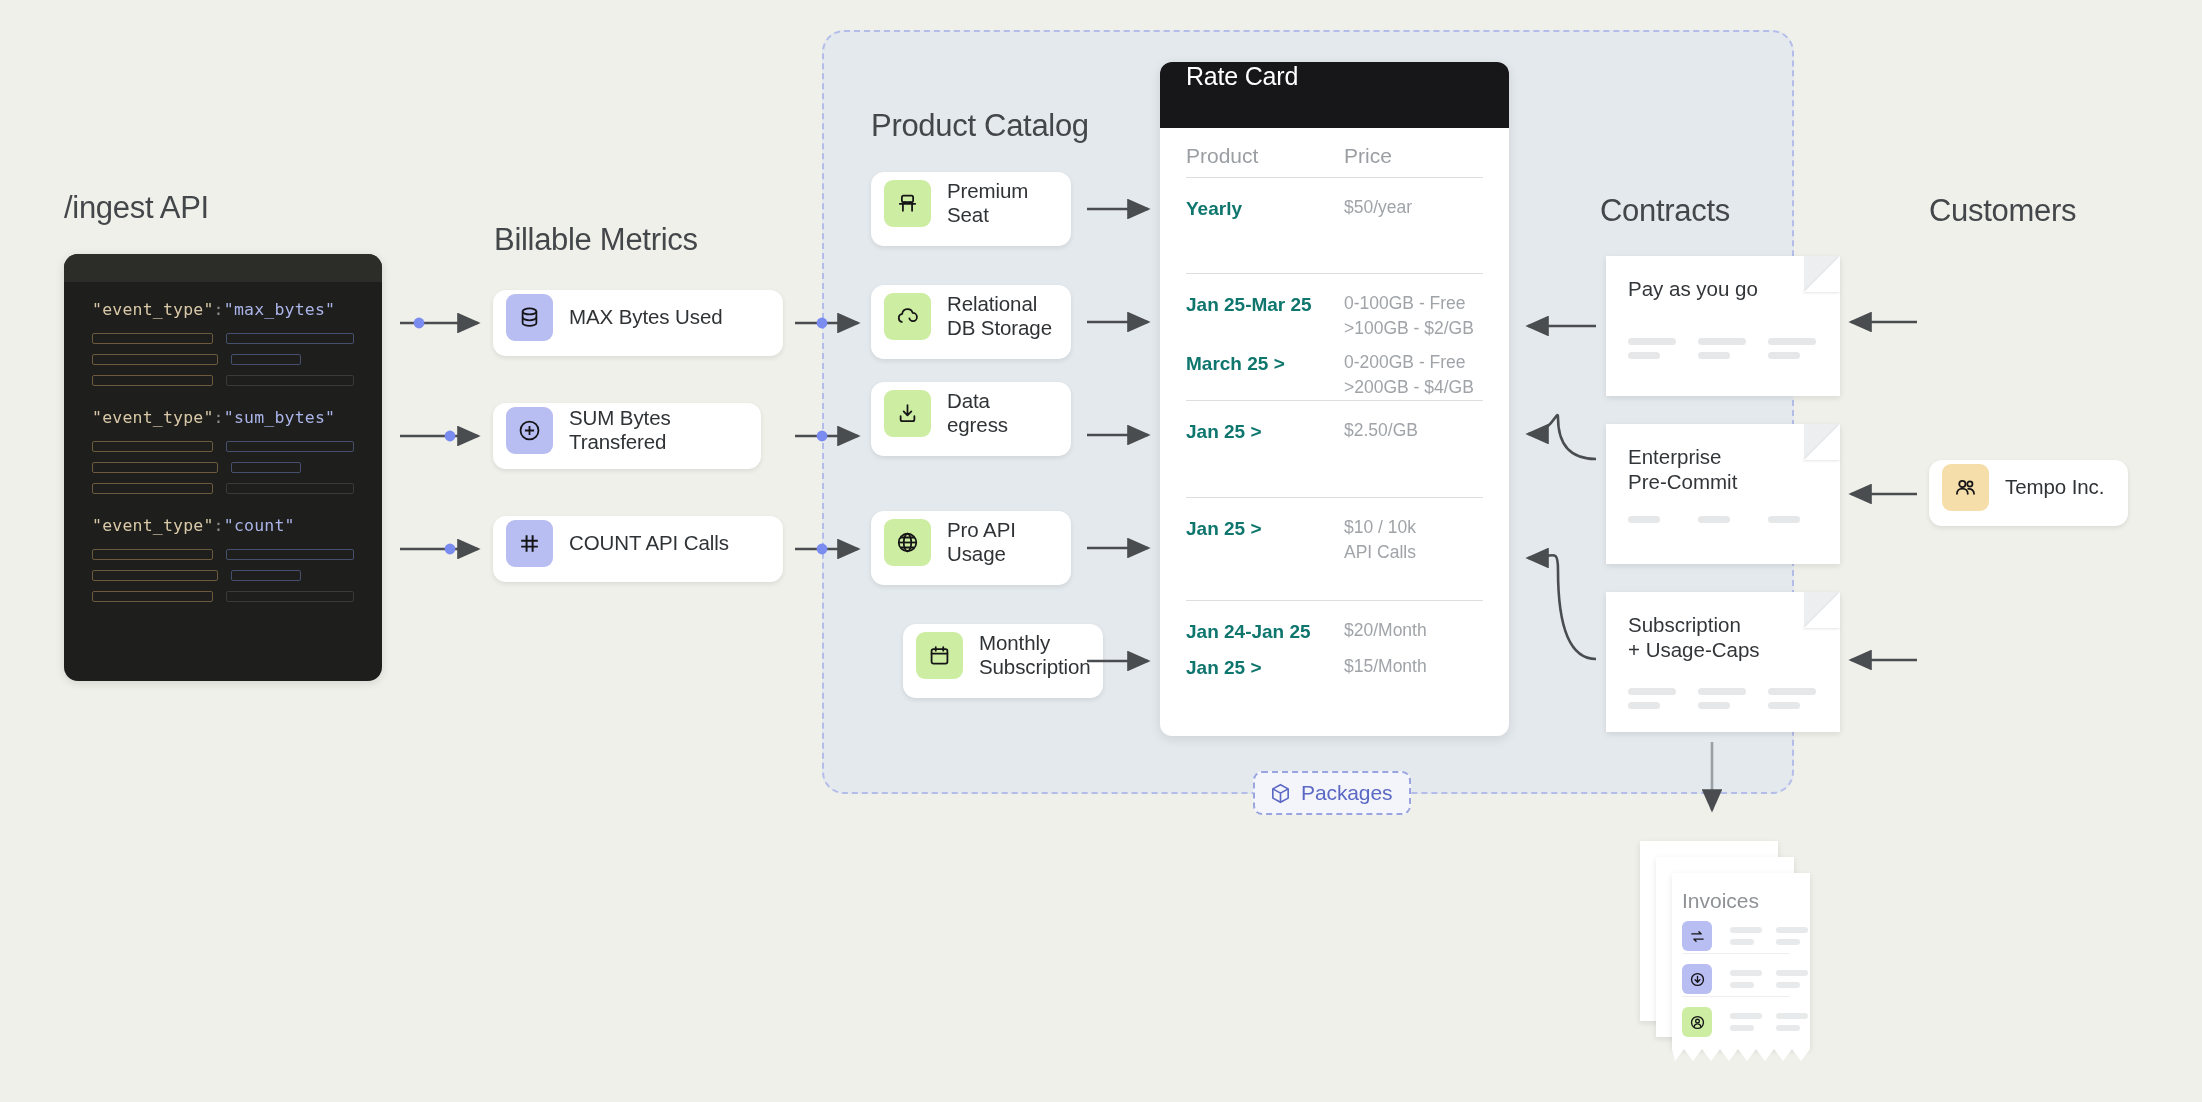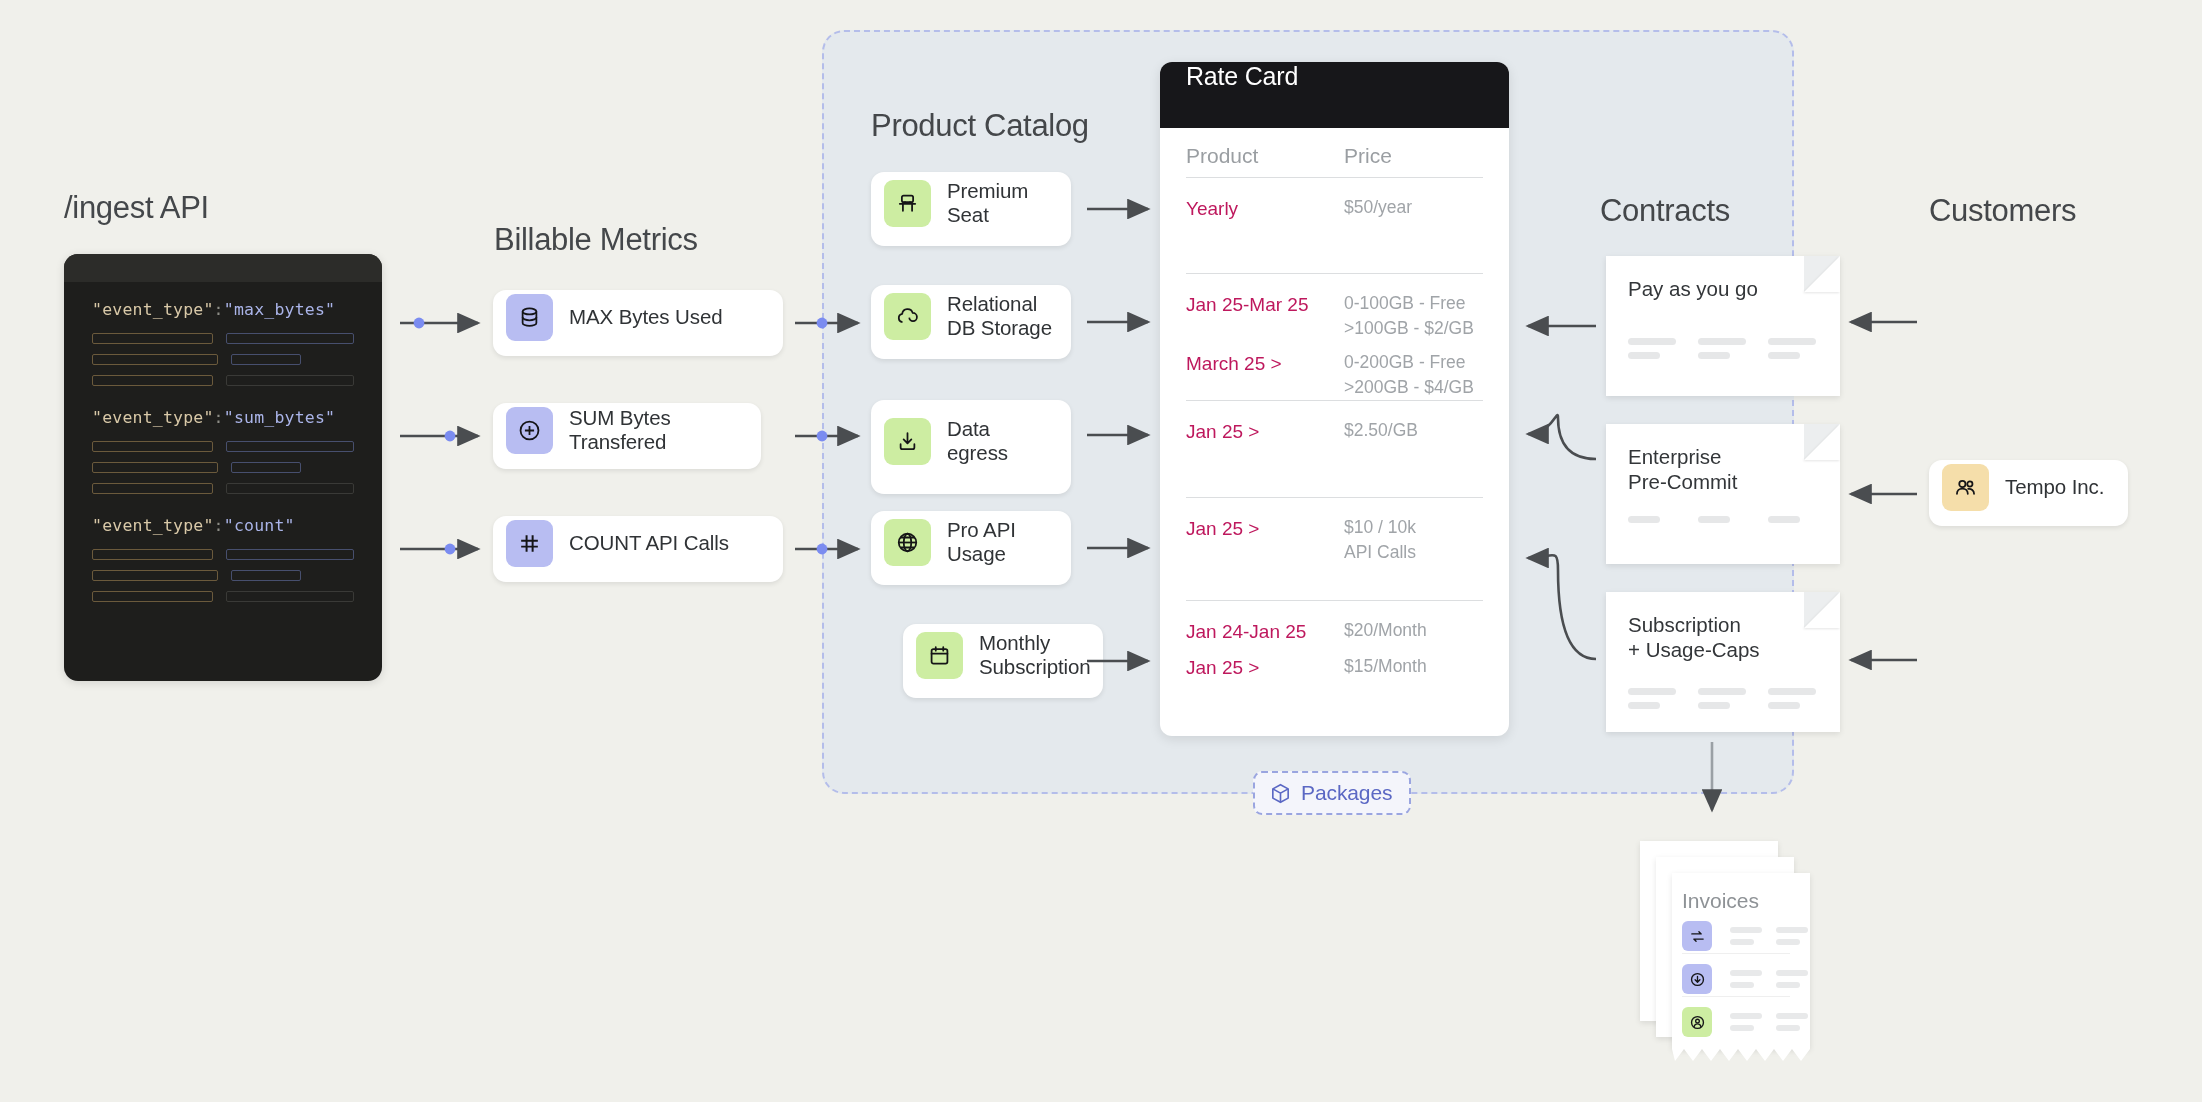--- a/index.html
+++ b/index.html
@@ -102,21 +102,21 @@
   .rate-header span { color: #fff; font-size: 25px; letter-spacing: -.2px; }
   .rate-body { padding: 16px 26px 0 26px; }
   .rate-row { display: flex; }
   .rate-col-a { width: 158px; flex: 0 0 158px; }
   .rate-col-b { flex: 1; }
   .rate-head-txt { font-size: 21px; color: #9a9ea2; }
   .rate-head-rule { border-bottom: 1px solid #dcdee0; margin-top: 9px; }
   .rate-sep { border-bottom: 1px solid #dcdee0; }
   .rate-group { padding: 17px 0 17px 0; }
   .rate-prod {
-    font-size: 19px; color: #be185d; font-weight: normal;
+    font-size: 19px; color: #0f766e; font-weight: bold;
     line-height: 1.45; white-space: nowrap;
   }
   .rate-price {
     font-size: 17.5px; color: #a0a4a8;
     line-height: 1.45; white-space: pre-line;
   }
 
   
   .doc-card {
     position: absolute;
@@ -285,21 +285,21 @@
   <div class="chip-card" style="left:871px; top:285px; width:200px; height:74px;">
     <div class="chip-icon" style="background:#cdeda2;">
       <svg width="25" height="25" viewBox="0 0 24 24" fill="none" stroke="#151517" stroke-width="1.7" stroke-linejoin="round">
         <path d="M7.2 17.4A4 4 0 016.9 9.5 5.2 5.2 0 0117 8.6a3.9 3.9 0 01.3 7.8 3.5 3.5 0 01-3.6-3.3"></path>
       </svg>
     </div>
     <div class="chip-label">Relational
 DB Storage</div>
   </div>
 
-  <div class="chip-card" style="left:871px; top:400px; width:200px; height:94px;">
+  <div class="chip-card" style="left:871px; top:382px; width:200px; height:74px;">
     <div class="chip-icon" style="background:#cdeda2;">
       <svg width="25" height="25" viewBox="0 0 24 24" fill="none" stroke="#151517" stroke-width="1.7" stroke-linecap="round" stroke-linejoin="round">
         <path d="M12 4v9.4M8.3 10l3.7 3.8L15.7 10"></path>
         <path d="M5.4 14.6v3.2a1.6 1.6 0 001.6 1.6h10a1.6 1.6 0 001.6-1.6v-3.2"></path>
       </svg>
     </div>
     <div class="chip-label">Data
 egress</div>
   </div>
 

